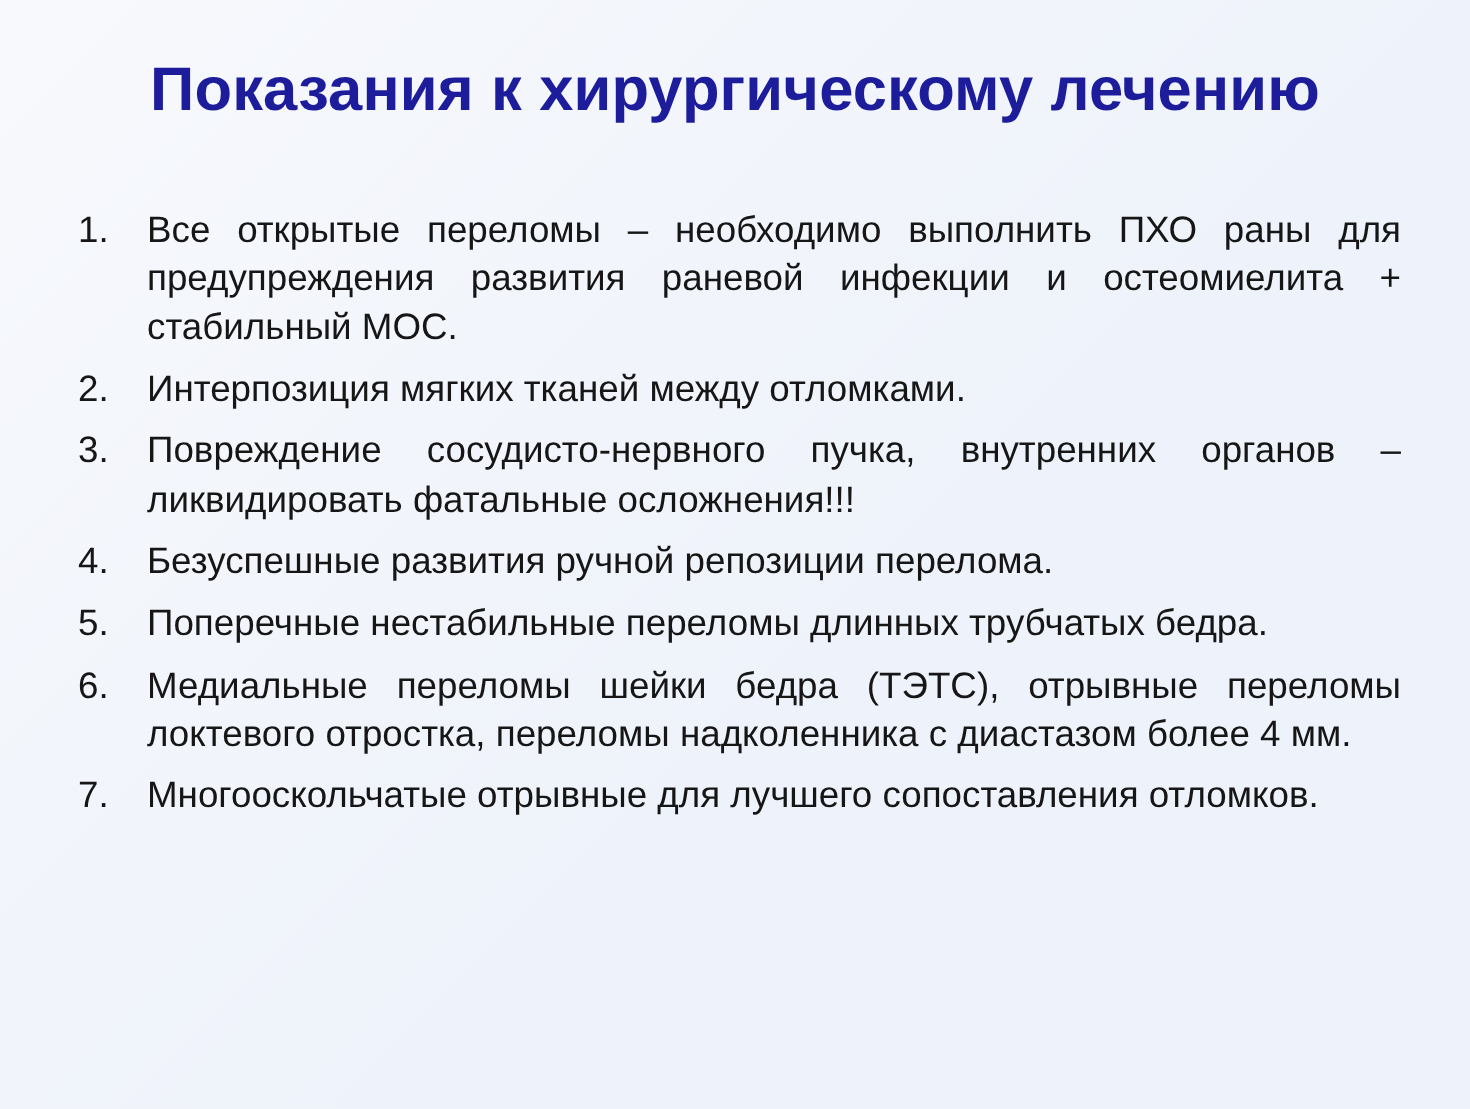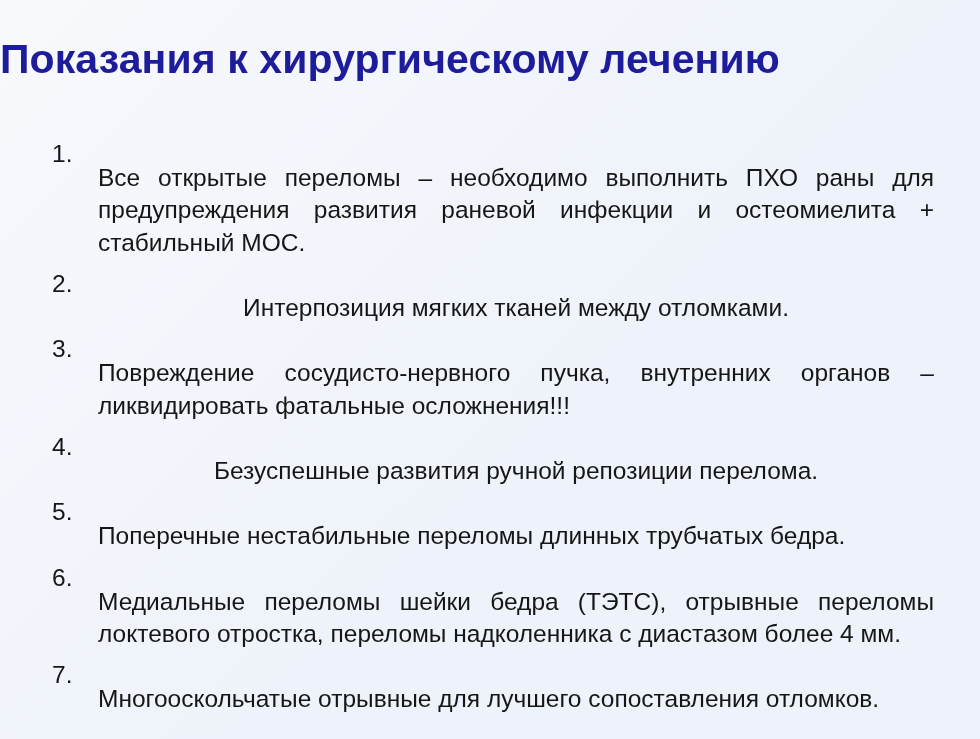--- a/index.html
+++ b/index.html
@@ -20,20 +20,21 @@
     box-sizing: border-box;
     background:
       linear-gradient(135deg, rgba(255,255,255,0.55) 0%, rgba(233,239,250,0.0) 60%),
       #eef2fa;
   }
   .slide-title {
     position: absolute;
     top: 36px;
     left: 0;
     width: 980px;
+    text-align: center;
     color: #1d1d9c;
     font-weight: bold;
     font-size: 41px;
     letter-spacing: 0.1px;
     white-space: nowrap;
   }
   .body-list {
     position: absolute;
     top: 138px;
     left: 46px;
@@ -55,24 +56,23 @@
     text-align: left;
     padding-left: 6px;
     box-sizing: border-box;
     color: #161616;
   }
   .item-text {
     flex: 1 1 auto;
     text-align: justify;
     text-justify: inter-word;
     hyphens: none;
-    margin-top: 24px;
   }
   .item-text.no-justify {
-    text-align: center;
+    text-align: left;
   }
 </style>
 </head>
 <body>
 
 <div class="slide">
 
   <div class="slide-title">Показания к хирургическому лечению</div>
 
   <ul class="body-list">

